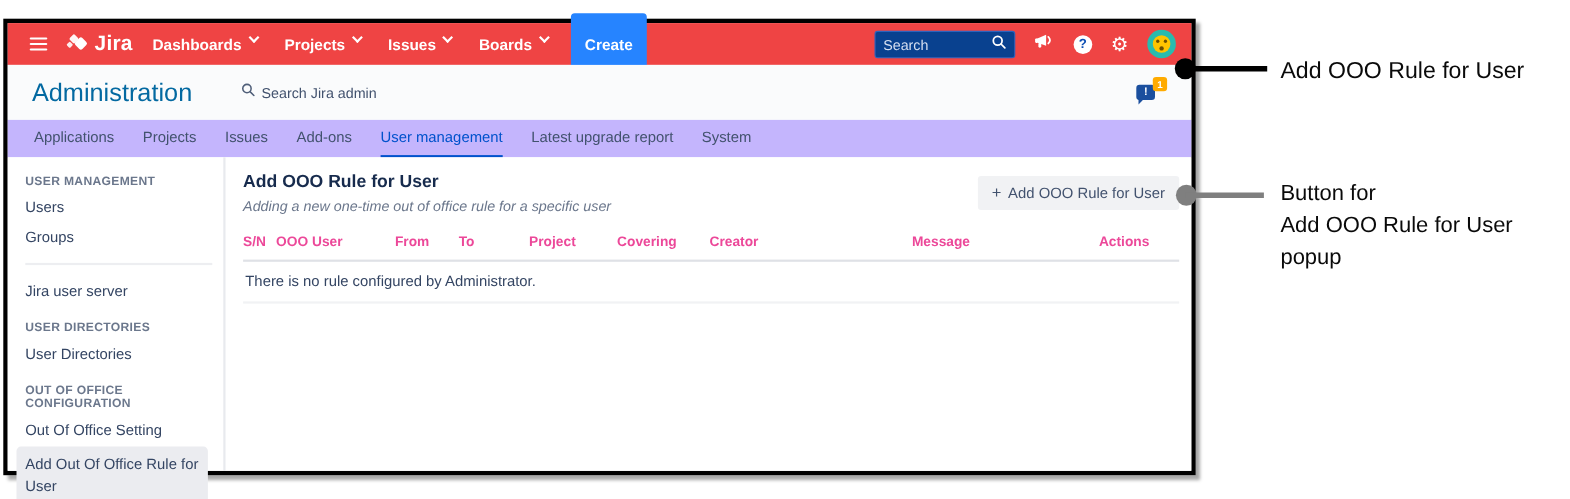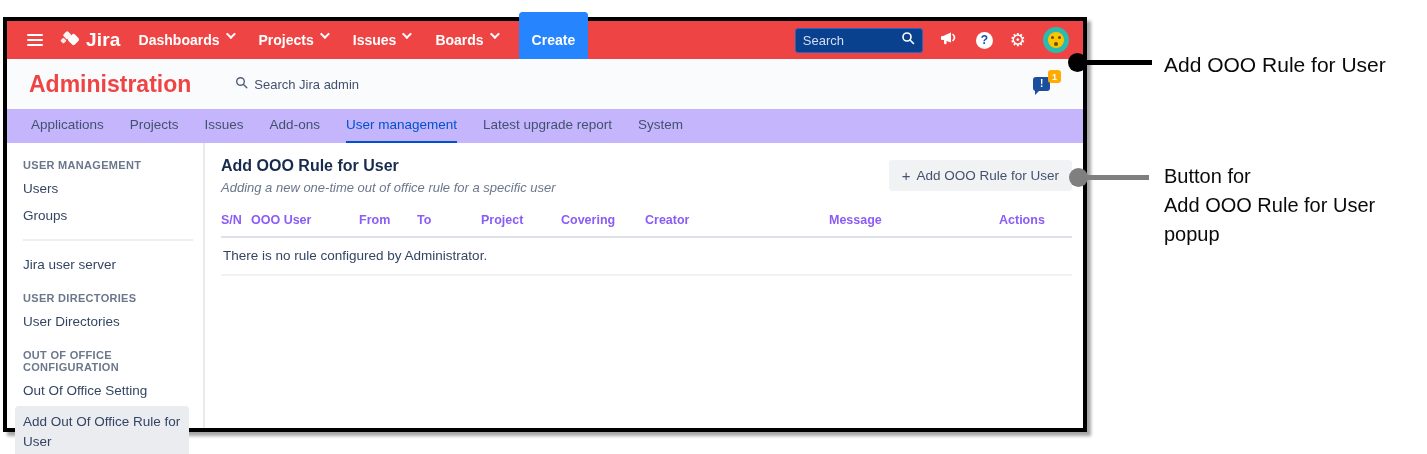--- a/index.html
+++ b/index.html
@@ -50,21 +50,21 @@
   .avatar { width:26px; height:26px; border-radius:50%; background:#29BBAE; position:relative; cursor:pointer; }
   .avatar .face { position:absolute; left:5px; top:5px; width:16px; height:16px; border-radius:50%; background:#FFC400; }
   .avatar .face::before, .avatar .face::after {
     content:""; position:absolute; top:4px; width:3px; height:3px; border-radius:50%; background:#6b4e00;
   }
   .avatar .face::before { left:3px; } .avatar .face::after { right:3px; }
   .avatar .mouth { position:absolute; left:11px; top:15px; width:4px; height:4px; border-radius:50%; background:#6b4e00; }
 
   
   .admin-band { height:50px; background:#FAFBFC; display:flex; align-items:center; padding:0 22px; flex-shrink:0; }
-  .admin-title { font-size:23px; font-weight:bold; color:#ef4444; }
+  .admin-title { font-size:23px; font-weight:normal; color:#0369a1; }
   .admin-search { display:flex; align-items:center; gap:6px; margin-left:44px; cursor:pointer; }
   .admin-search-label { font-size:13px; color:#42526E; }
   .notif { margin-left:auto; position:relative; width:30px; height:28px; cursor:pointer; }
   .notif-bubble { position:absolute; left:2px; top:7px; width:17px; height:14px; background:#1B4F9E; border-radius:3px; }
   .notif-bubble::after { content:""; position:absolute; left:2px; bottom:-4px; border:4px solid transparent; border-top-color:#1B4F9E; border-left-color:#1B4F9E; }
   .notif-excl { position:absolute; left:9px; top:8px; color:#fff; font-size:10px; font-weight:bold; }
   .notif-badge {
     position:absolute; right:0; top:0; min-width:13px; height:13px; background:#FFAB00; border-radius:3px;
     color:#fff; font-size:9px; font-weight:bold; display:flex; align-items:center; justify-content:center; padding:0 2px;
   }
@@ -95,21 +95,21 @@
     font-size:13.5px; padding:7px 13px; display:flex; align-items:center; gap:6px; margin-top:3px;
     font-family:"Liberation Sans", sans-serif;
   }
   .add-btn .plus { font-size:15px; }
 
   .rules-table { margin-top:18px; }
   .thead {
     display:grid; grid-template-columns:30px 108px 58px 64px 80px 84px 184px 170px 1fr;
     border-bottom:2px solid #DFE1E6; padding-bottom:9px;
   }
-  .th { font-size:12.5px; font-weight:bold; color:#8b5cf6; padding-right:6px; white-space:nowrap; }
+  .th { font-size:12.5px; font-weight:bold; color:#ec4899; padding-right:6px; white-space:nowrap; }
   .empty-row { font-size:13.5px; color:#344563; padding:10px 2px 11px; border-bottom:2px solid #F1F2F4; }
 
   
   .ann-line { position:absolute; height:5px; }
   .ann-dot { position:absolute; width:19px; height:19px; border-radius:50%; }
   .ann1 .ann-line { left:1078px; top:60px; width:74px; background:#000; }
   .ann1 .ann-dot { left:1068px; top:53px; background:#000; }
   .ann1-text { position:absolute; left:1164px; top:53px; font-size:21px; color:#0a0a0a; white-space:nowrap; }
   .ann2 .ann-line { left:1078px; top:175px; width:71px; background:#7f7f7f; }
   .ann2 .ann-dot { left:1069px; top:168px; background:#7f7f7f; }

